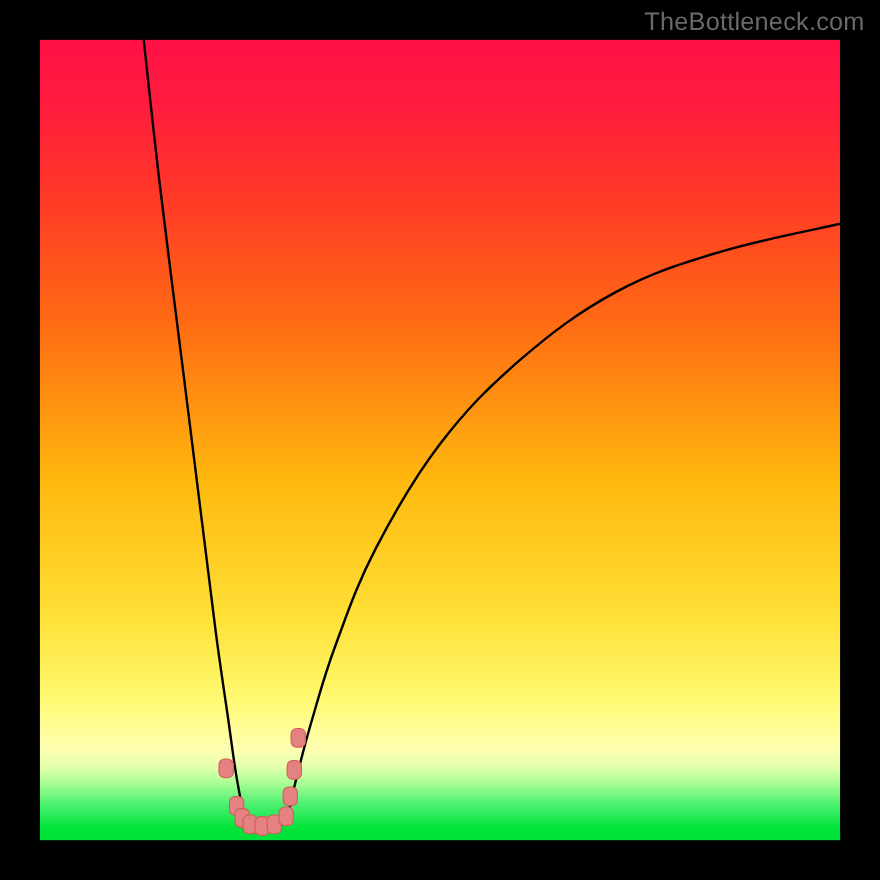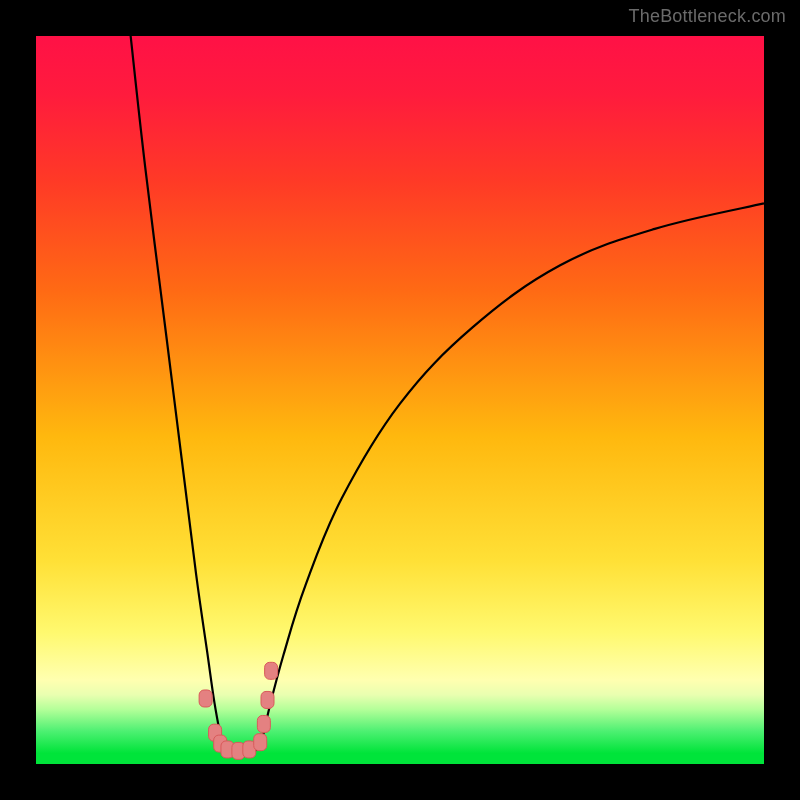--- a/index.html
+++ b/index.html
@@ -24,21 +24,21 @@
     left: 36px;
     width: 728px;
     height: 728px;
     overflow: hidden;
   }
   .watermark {
     position: absolute;
     top: 6px;
     right: 14px;
     color: #6a6a6a;
-    font-size: 18px;
+    font-size: 23px;
     font-weight: 500;
     letter-spacing: 0.2px;
   }
   svg { display: block; }
 </style>
 </head>
 <body>
 
 <div class="frame">
   <div class="watermark">TheBottleneck.com</div>

